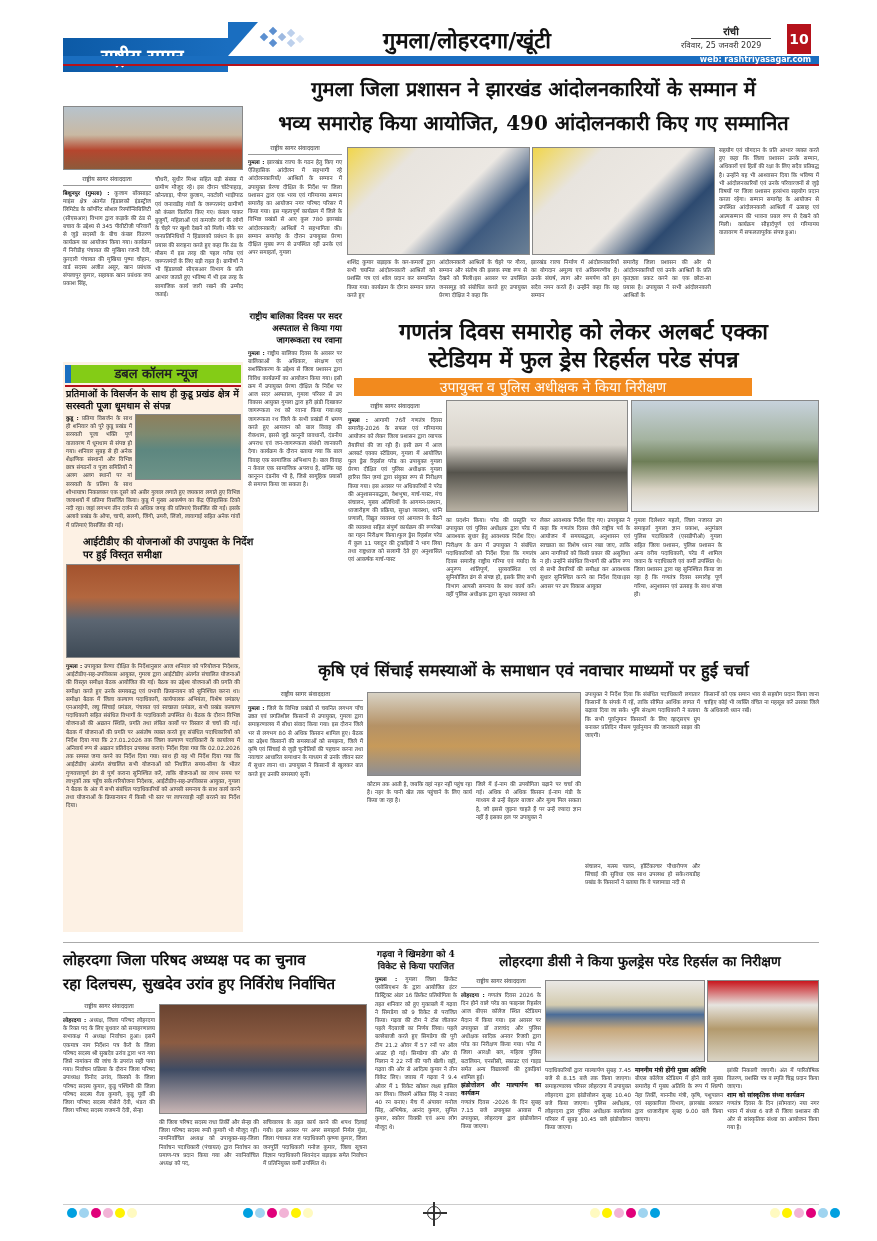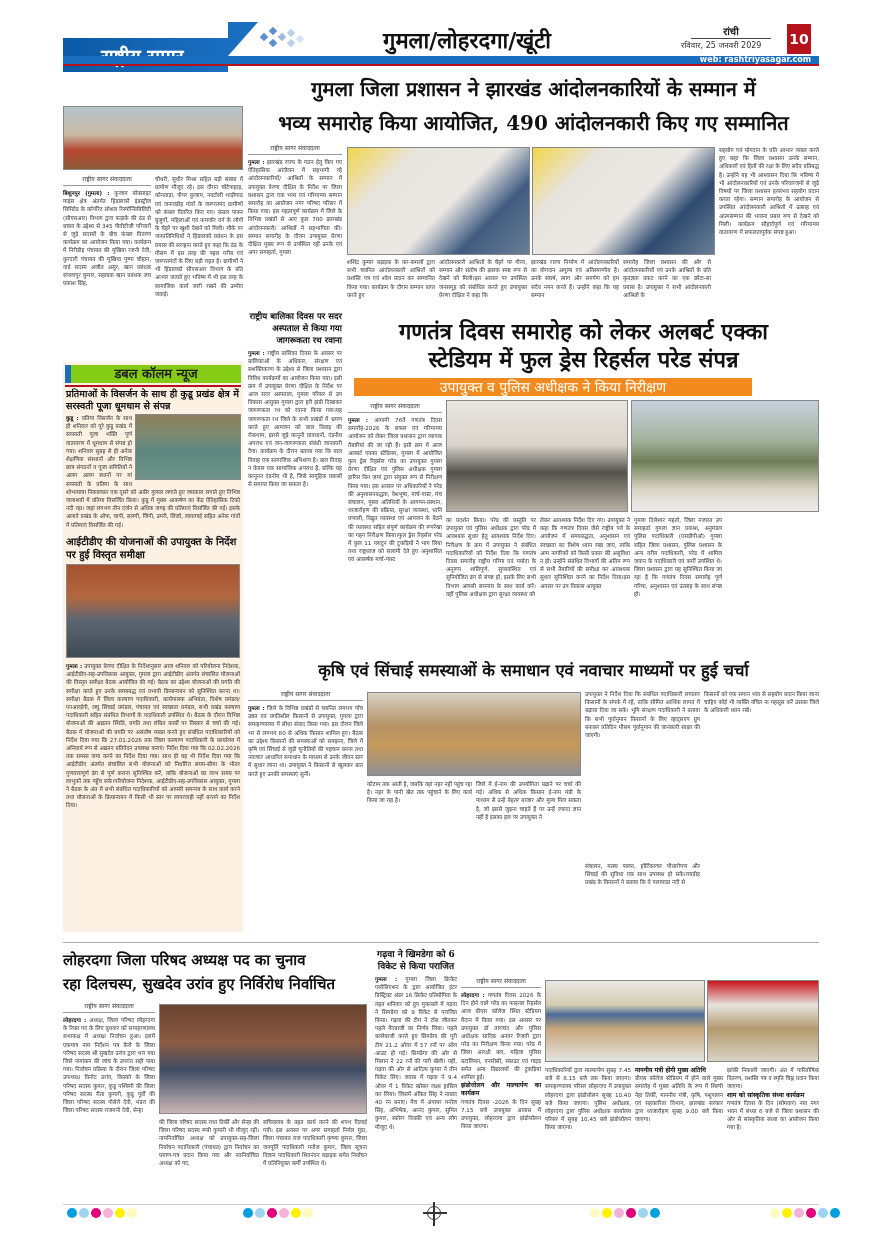--- a/index.html
+++ b/index.html
@@ -109,21 +109,21 @@
   <div class="dbl-box" style="left:0;top:340px;width:180px;height:570px;"></div>
   <div class="dbl-title" style="left:2px;top:343px;width:176px;height:18px;line-height:18px;">डबल कॉलम न्यूज</div>
   <div class="reddiv" style="left:2px;top:363px;width:176px;"></div>
   <div class="col" style="left:3px;top:366px;width:174px;">
     <div class="hd" style="font-size:9.5px;line-height:12px;">प्रतिमाओं के विसर्जन के साथ ही कुडू प्रखंड क्षेत्र में सरस्वती पूजा धूमधाम से संपन्न</div>
   </div>
   <div class="photo" style="left:72px;top:392px;width:106px;height:66px;background:linear-gradient(180deg,#8e7f5c 0%,#7e8a70 30%,#5d8780 55%,#6e9388 100%);"></div>
   <div class="col" style="left:3px;top:392px;width:174px;">
     <div class="txt" style="text-indent:0;"><span style="float:right;width:108px;height:66px;"></span><span class="bold-lead">कुडू :</span> <span>प्रतिमा विसर्जन के साथ ही शनिवार को पूरे कुडू प्रखंड में सरस्वती पूजा भक्ति पूर्ण वातावरण में धूमधाम से संपन्न हो गया। शनिवार सुबह से ही अनेक शैक्षणिक संस्थानों और विभिन्न छात्र संगठनों व पूजा समितियों ने अलग अलग स्थानों पर मां सरस्वती के प्रतिमा के साथ शोभायात्रा निकालकर एक दूसरे को अबीर गुलाल लगाते हुए जयकारा लगाते हुए विभिन्न जलाशयों में प्रतिमा विसर्जित किया। कुडू में मुख्य आकर्षण का केंद्र ऐतिहासिक टिको नदी रहा। जहां लगभग तीन दर्जन से अधिक जगह की प्रतिमाएं विसर्जित की गईं। इसके अलावे प्रखंड के ओपा, चापी, सलगी, जिंगी, उमरी, लिंजो, लावागाई सहित अनेक गांवों में प्रतिमाएं विसर्जित की गई।</span></div>
   </div>
-  <div class="col" style="left:3px;top:513px;width:174px;">
+  <div class="col" style="left:20px;top:513px;width:174px;">
     <div class="hd" style="font-size:10px;line-height:13px;">आईटीडीए की योजनाओं की उपायुक्त के निर्देश पर हुई विस्तृत समीक्षा</div>
   </div>
   <div class="photo" style="left:3px;top:542px;width:174px;height:94px;background:linear-gradient(180deg,#a4532e 0%,#b3673f 35%,#5c6672 60%,#3e4a56 100%);"></div>
   <div class="col" style="left:3px;top:640px;width:174px;">
     <div class="txt"><span class="bold-lead">गुमला :</span> <span>उपायुक्त प्रेरणा दीक्षित के निर्देशानुसार आज शनिवार को परियोजना निदेशक, आईटीडीए-सह-उपविकास आयुक्त, गुमला द्वारा आईटीडीए अंतर्गत संचालित योजनाओं की विस्तृत समीक्षा बैठक आयोजित की गई। बैठक का उद्देश्य योजनाओं की प्रगति की समीक्षा करते हुए उनके समयबद्ध एवं प्रभावी क्रियान्वयन को सुनिश्चित करना था।समीक्षा बैठक में जिला कल्याण पदाधिकारी, कार्यपालक अभियंता, विशेष प्रमंडल/एनआरईपी, लघु सिंचाई प्रमंडल, पंचायत एवं स्वच्छता प्रमंडल, सभी प्रखंड कल्याण पदाधिकारी सहित संबंधित विभागों के पदाधिकारी उपस्थित थे। बैठक के दौरान विभिन्न योजनाओं की अद्यतन स्थिति, प्रगति तथा लंबित कार्यों पर विस्तार से चर्चा की गई। बैठक में योजनाओं की प्रगति पर असंतोष व्यक्त करते हुए संबंधित पदाधिकारियों को निर्देश दिया गया कि 27.01.2026 तक जिला कल्याण पदाधिकारी के कार्यालय में अनिवार्य रूप से अद्यतन प्रतिवेदन उपलब्ध कराएं। निर्देश दिया गया कि 02.02.2026 तक समस्त जमा करने का निर्देश दिया गया। साथ ही यह भी निर्देश दिया गया कि आईटीडीए अंतर्गत संचालित सभी योजनाओं को निर्धारित समय-सीमा के भीतर गुणवत्तापूर्ण ढंग से पूर्ण कराना सुनिश्चित करें, ताकि योजनाओं का लाभ समय पर लाभुकों तक पहुँच सके।परियोजना निदेशक, आईटीडीए-सह-उपविकास आयुक्त, गुमला ने बैठक के अंत में सभी संबंधित पदाधिकारियों को आपसी समन्वय के साथ कार्य करने तथा योजनाओं के क्रियान्वयन में किसी भी स्तर पर लापरवाही नहीं बरतने का निर्देश दिया।</span></div>
   </div>
 
   <div class="hd" style="position:absolute;left:285px;top:295px;width:471px;font-size:22px;line-height:28px;text-align:center;">
     <div>गणतंत्र दिवस समारोह को लेकर अलबर्ट एक्का</div>
     <div>स्टेडियम में फुल ड्रेस रिहर्सल परेड संपन्न</div>
@@ -179,24 +179,25 @@
   </div>
   <div class="photo" style="left:96px;top:982px;width:208px;height:110px;background:linear-gradient(180deg,#6a4330 0%,#8c5c42 35%,#3e4b63 60%,#c9b6b5 100%);"></div>
   <div class="col" style="left:96px;top:1096px;width:100px;">
       <div class="txt">की जिला परिषद सदस्य राधा तिर्की और सेन्हा की जिला परिषद सदस्य रूबी कुमारी भी मौजूद रहीं। नामनिर्वाचित अध्यक्ष को उपायुक्त-सह-जिला निर्वाचन पदाधिकारी (पंचायत) द्वारा निर्वाचन का प्रमाण-पत्र प्रदान किया गया और नवनिर्वाचित अध्यक्ष को पद,</div>
     </div>
   <div class="col" style="left:200px;top:1096px;width:104px;">
       <div class="txt">सचिवालय के तहत कार्य करने की शपथ दिलाई गयी। इस अवसर पर अपर समाहर्ता निर्मल मुंडा, जिला पंचायत राज पदाधिकारी कृष्णा कुमार, जिला जनपूर्ति पदाधिकारी मनोज कुमार, जिला सूचना विज्ञान पदाधिकारी शिवनंदन बड़ाइक समेत निर्वाचन में प्रतिनियुक्त कर्मी उपस्थित थे।</div>
     </div>
 
   <div class="col" style="left:312px;top:926px;width:82px;">
-    <div class="hd" style="font-size:9px;line-height:12px;text-align:center;">गढ़वा ने खिमडेगा को 6 विकेट से किया पराजित</div>
+    <div class="hd" style="font-size:9px;line-height:12px;text-align:center;">गढ़वा ने खिमडेगा को 4 विकेट से किया पराजित</div>
     <div class="txt" style="margin-top:3px;"><span class="bold-lead">गुमला :</span> <span>गुमला जिला क्रिकेट एसोसिएशन के द्वारा आयोजित इंटर डिस्ट्रिक्ट अंडर 16 क्रिकेट प्रतियोगिता के तहत शनिवार को हुए मुकाबले में गढ़वा ने सिमडेगा को 9 विकेट से पराजित किया। गढ़वा की टीम ने टॉस जीतकर पहले गेंदबाजी का निर्णय लिया। पहले बल्लेबाजी करते हुए सिमडेगा की पूरी टीम 21.2 ओवर में 57 रनों पर ऑल आउट हो गई। सिमडेगा की ओर से मिलान ने 22 रनों की पारी खेली। वहीं, गढ़वा की ओर से आदित्य कुमार ने तीन विकेट लिए। जवाब में गढ़वा ने 9.4 ओवर में 1 विकेट खोकर लक्ष्य हासिल कर लिया। जिसमें अंकित सिंह ने नाबाद 40 रन बनाए। मैच में अंपायर मनोज सिंह, अभिषेक, आनंद कुमार, सुमित कुमार, स्कोरर विक्की एवं अन्य लोग मौजूद थे।</span></div>
   </div>
 
+  <div class="hd" style="position:absolute;left:398px;top:930px;width:358px;font-size:13.5px;text-align:center;">लोहरदगा डीसी ने किया फुलड्रेस परेड रिहर्सल का निरीक्षण</div>
   <div class="col" style="left:398px;top:955px;width:80px;">
     <div class="by">राष्ट्रीय सागर संवाददाता</div>
     <div class="txt"><span class="bold-lead">लोहरदगा :</span> <span>गणतंत्र दिवस 2026 के दिन होने वाले परेड का फाइनल रिहर्सल आज बीएस कॉलेज स्थित स्टेडियम मैदान में किया गया। इस अवसर पर उपायुक्त डॉ ताराचंद और पुलिस अधीक्षक सादिक अनवर रिजवी द्वारा परेड का निरीक्षण किया गया। परेड में जिला आरक्षी बल, महिला पुलिस बटालियन, एनसीसी, स्काउट एवं गाइड समेत अन्य विद्यालयों की टुकड़ियां शामिल हुईं।</span></div>
     <div class="txt bold-lead" style="font-size:6.2px;">झंडोत्तोलन और माल्यार्पण का कार्यक्रम</div>
     <div class="txt">गणतंत्र दिवस -2026 के दिन सुबह 7.15 बजे उपायुक्त आवास में उपायुक्त, लोहरदगा द्वारा झंडोत्तोलन किया जाएगा।</div>
   </div>
   <div class="photo" style="left:482px;top:958px;width:160px;height:82px;background:linear-gradient(180deg,#eae8e5 0%,#d4ccb0 30%,#4a6c98 42%,#c7a77a 60%,#e4e4e2 100%);"></div>
   <div class="photo" style="left:644px;top:958px;width:112px;height:82px;background:linear-gradient(180deg,#c9161d 0%,#e6e4df 30%,#b39a6d 60%,#d9d3c3 100%);"></div>
   <div class="col" style="left:482px;top:1044px;width:86px;">
       <div class="txt">पदाधिकारियों द्वारा माल्यार्पण सुबह 7.45 बजे से 8.15 बजे तक किया जाएगा। समाहरणालय परिसर लोहरदगा में उपायुक्त लोहरदगा द्वारा झंडोत्तोलन सुबह 10.40 बजे किया जाएगा। पुलिस अधीक्षक, लोहरदगा द्वारा पुलिस अधीक्षक कार्यालय परिसर में सुबह 10.45 बजे झंडोत्तोलन किया जाएगा।</div>

